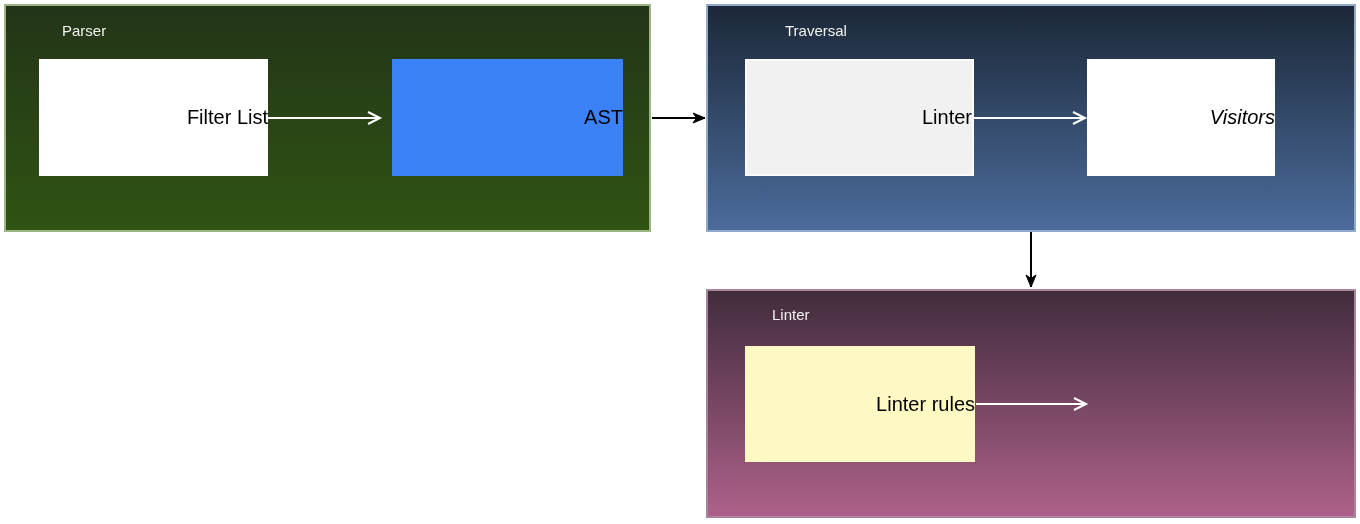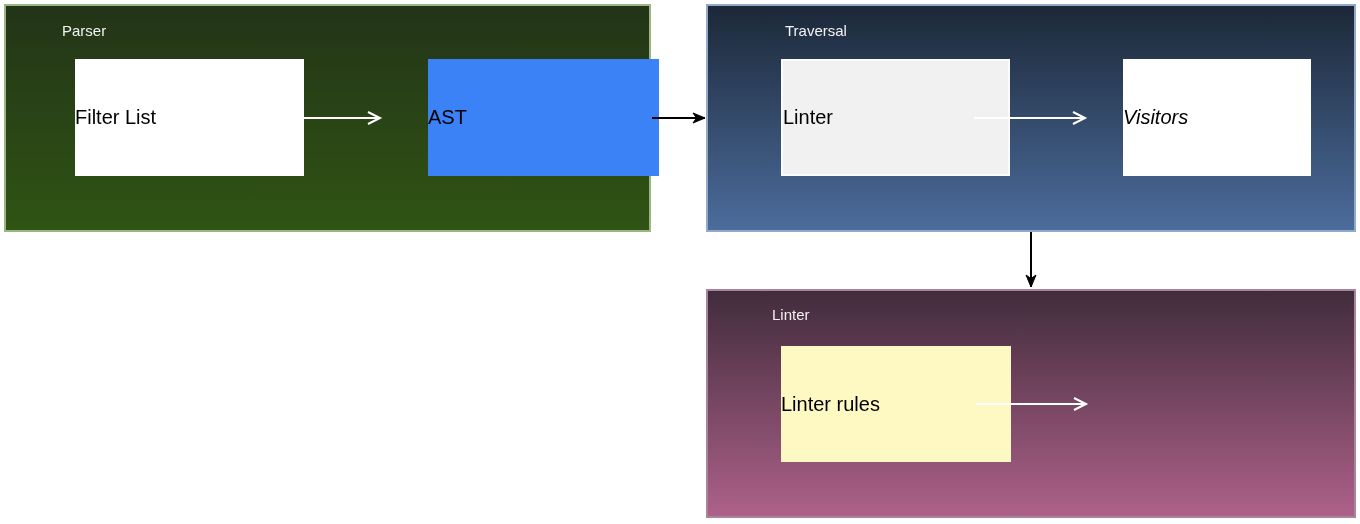--- a/index.html
+++ b/index.html
@@ -22,22 +22,21 @@
     line-height: 1.2;
     color: #f2f2f2;
     white-space: nowrap;
   }
   .node {
     position: absolute;
     box-sizing: border-box;
     background: #ffffff;
     display: flex;
     align-items: center;
-    justify-content: flex-start;
-    margin-left: 36px;
+    justify-content: flex-end;
   }
   .node-label {
     font-size: 20px;
     color: #000000;
     text-align: center;
     white-space: nowrap;
   }
   .edges-layer {
     position: absolute;
     left: 0; top: 0;

